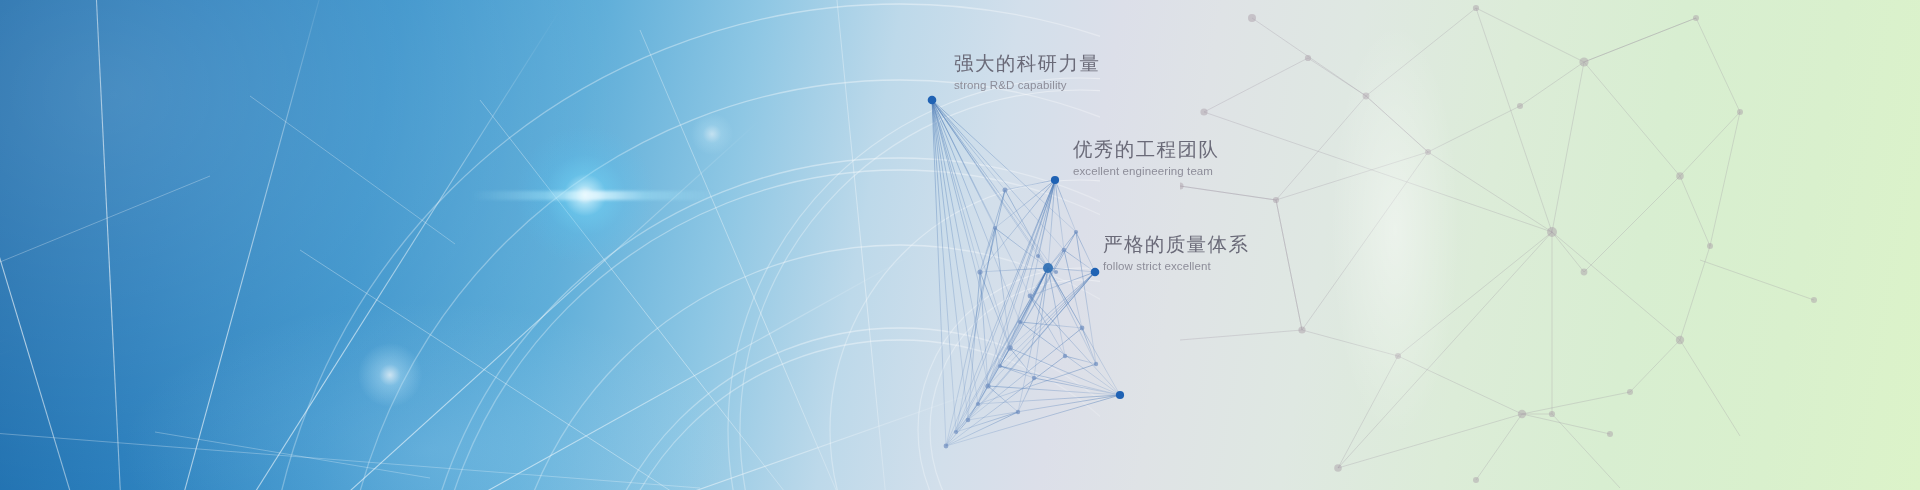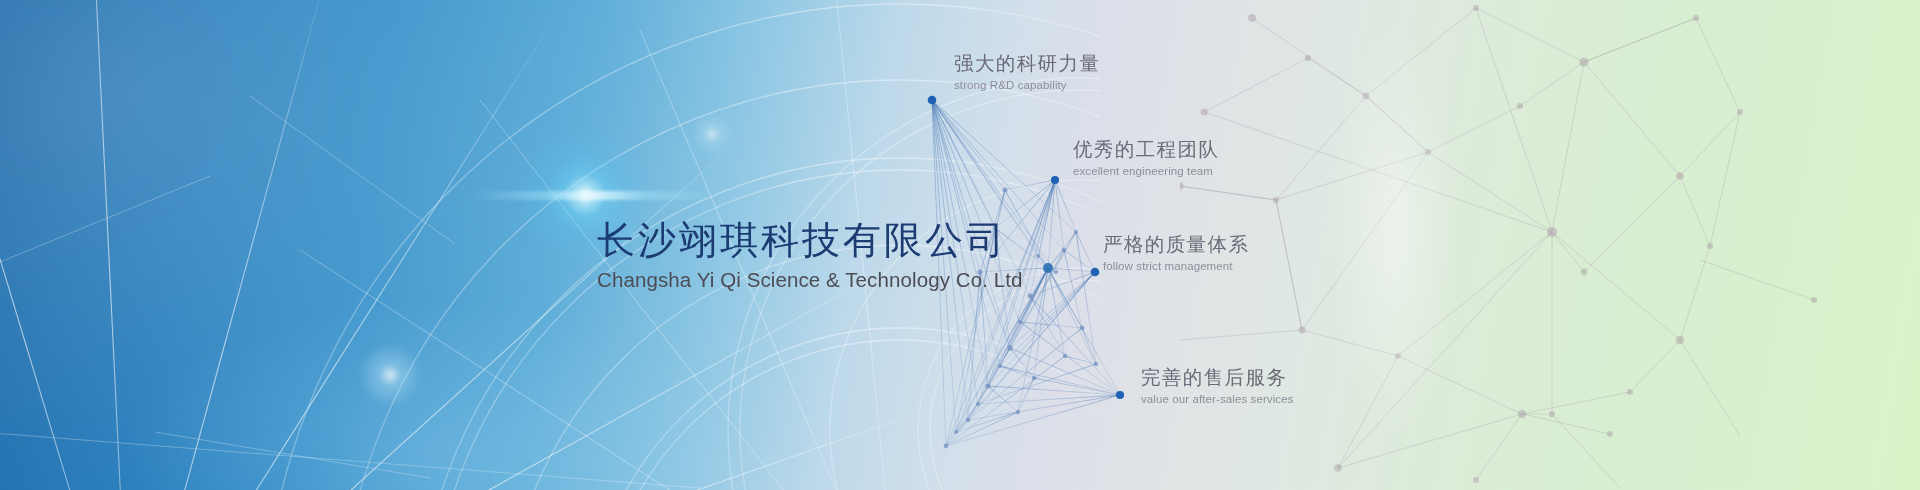--- a/index.html
+++ b/index.html
@@ -410,35 +410,27 @@
       <circle cx="235" cy="212" r="4.3"></circle>
       <circle cx="260" cy="335" r="4.1"></circle>
     </g>
   </svg>
 
   <div class="flare-core"></div>
   <div class="flare-streak"></div>
   <div class="flare-small"></div>
   <div class="flare-tiny"></div>
 
-  <div class="title-block">
-    <div class="title-cn">长沙翊琪科技有限公司</div>
-    <div class="title-en">Changsha Yi Qi Science &amp; Technology Co. Ltd</div>
-  </div>
 
   <div class="feature" id="f1">
     <div class="cn">优秀的工程团队</div>
     <div class="en">excellent engineering team</div>
   </div>
   <div class="feature" id="f0">
     <div class="cn">强大的科研力量</div>
     <div class="en">strong R&amp;D capability</div>
   </div>
   <div class="feature" id="f2">
     <div class="cn">严格的质量体系</div>
-    <div class="en">follow strict management</div>
+    <div class="en">follow strict excellent</div>
   </div>
-  <div class="feature" id="f3">
-    <div class="cn">完善的售后服务</div>
-    <div class="en">value our after-sales services</div>
-  </div>
 
 </div>
 
 </body></html>

